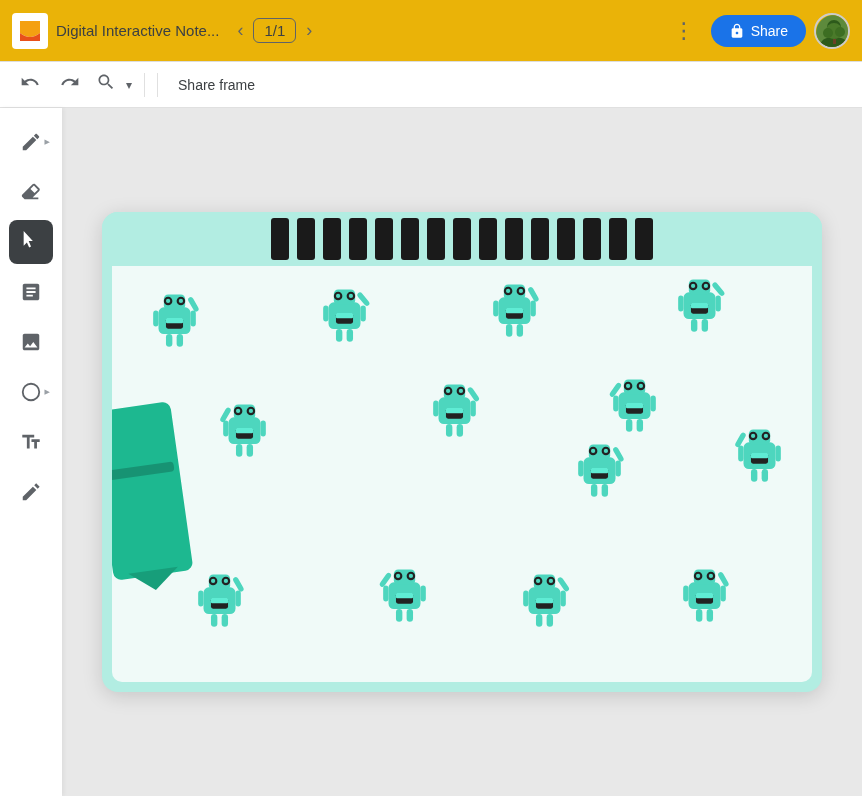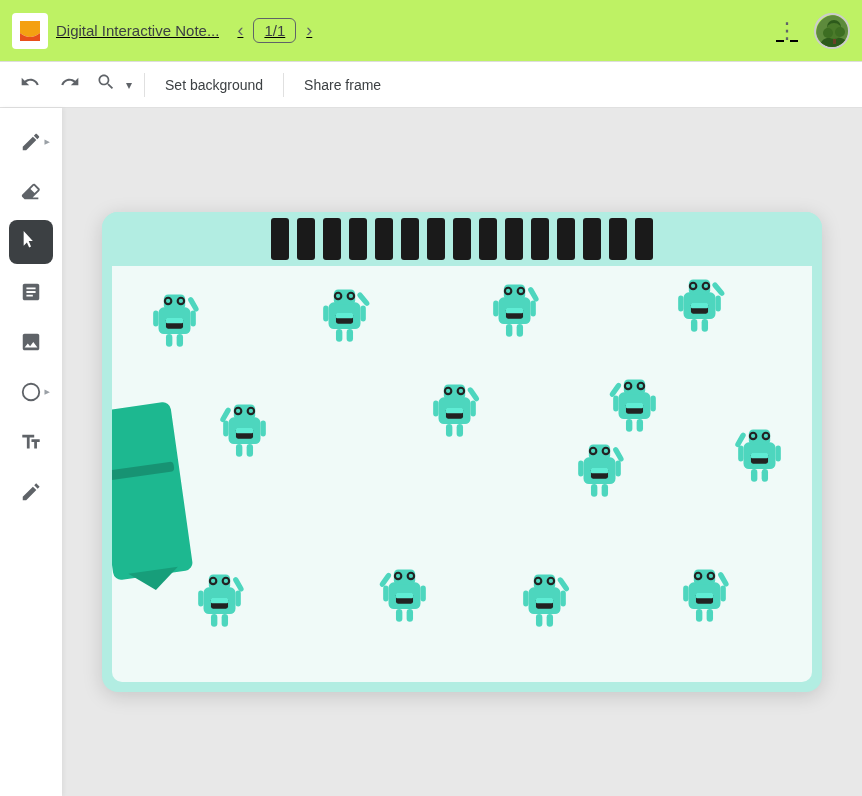--- a/index.html
+++ b/index.html
@@ -9,27 +9,26 @@
       background: #e8e8e8;
       font-family: 'Google Sans', Arial, sans-serif;
       overflow: hidden;
       position: relative;
     }
 
     
     .top-bar {
       width: 100%;
       height: 62px;
-      background: #bef264;
+      background: #eab308;
       display: flex;
       align-items: center;
       padding: 0 12px;
       border-bottom: 1px solid #ddd;
       gap: 8px;
-      text-decoration: underline;
     }
     .app-logo {
       width: 36px;
       height: 36px;
       flex-shrink: 0;
     }
     .title-text {
       font-size: 15px;
       color: #3c4043;
       white-space: nowrap;
@@ -279,20 +278,26 @@
   <div class="nav-arrows">
     <button class="nav-btn">‹</button>
     <div class="page-indicator">1/1</div>
     <button class="nav-btn">›</button>
   </div>
 
   <div class="spacer"></div>
 
   <button class="more-btn">⋮</button>
 
+  <button class="share-btn">
+    <svg width="16" height="16" viewBox="0 0 24 24" fill="white">
+      <path d="M18 8h-1V6c0-2.76-2.24-5-5-5S7 3.24 7 6v2H6c-1.1 0-2 .9-2 2v10c0 1.1.9 2 2 2h12c1.1 0 2-.9 2-2V10c0-1.1-.9-2-2-2zm-6 9c-1.1 0-2-.9-2-2s.9-2 2-2 2 .9 2 2-.9 2-2 2zm3.1-9H8.9V6c0-1.71 1.39-3.1 3.1-3.1 1.71 0 3.1 1.39 3.1 3.1v2z"></path>
+    </svg>
+    <span>Share</span>
+  </button>
 
   <div class="user-avatar">
     <svg viewBox="0 0 36 36" width="36" height="36">
       <circle cx="18" cy="18" r="18" fill="#5d8a3c"></circle>
       <circle cx="18" cy="12" r="7" fill="#2d5a1b"></circle>
       <path d="M4 32 Q4 22 18 22 Q32 22 32 32" fill="#2d5a1b"></path>
 
       <circle cx="18" cy="16" r="8" fill="#4a7a2a"></circle>
       <circle cx="12" cy="18" r="5" fill="#3d6e22"></circle>
       <circle cx="24" cy="17" r="5" fill="#3d6e22"></circle>
@@ -317,21 +322,20 @@
     <button class="zoom-btn">
       <svg width="20" height="20" viewBox="0 0 24 24" fill="#5f6368">
         <path d="M15.5 14h-.79l-.28-.27C15.41 12.59 16 11.11 16 9.5 16 5.91 13.09 3 9.5 3S3 5.91 3 9.5 5.91 16 9.5 16c1.61 0 3.09-.59 4.23-1.57l.27.28v.79l5 4.99L20.49 19l-4.99-5zm-6 0C7.01 14 5 11.99 5 9.5S7.01 5 9.5 5 14 7.01 14 9.5 11.99 14 9.5 14z"></path>
       </svg>
     </button>
     <button class="zoom-btn chevron-down">▾</button>
   </div>
 
   <div class="divider-v"></div>
 
-  <button class="toolbar-text-btn">Set background</button>
 
   <div class="divider-v"></div>
 
   <button class="toolbar-text-btn">Share frame</button>
 </div>
 
 <div class="main-area">
 
   <div class="left-sidebar">
 

